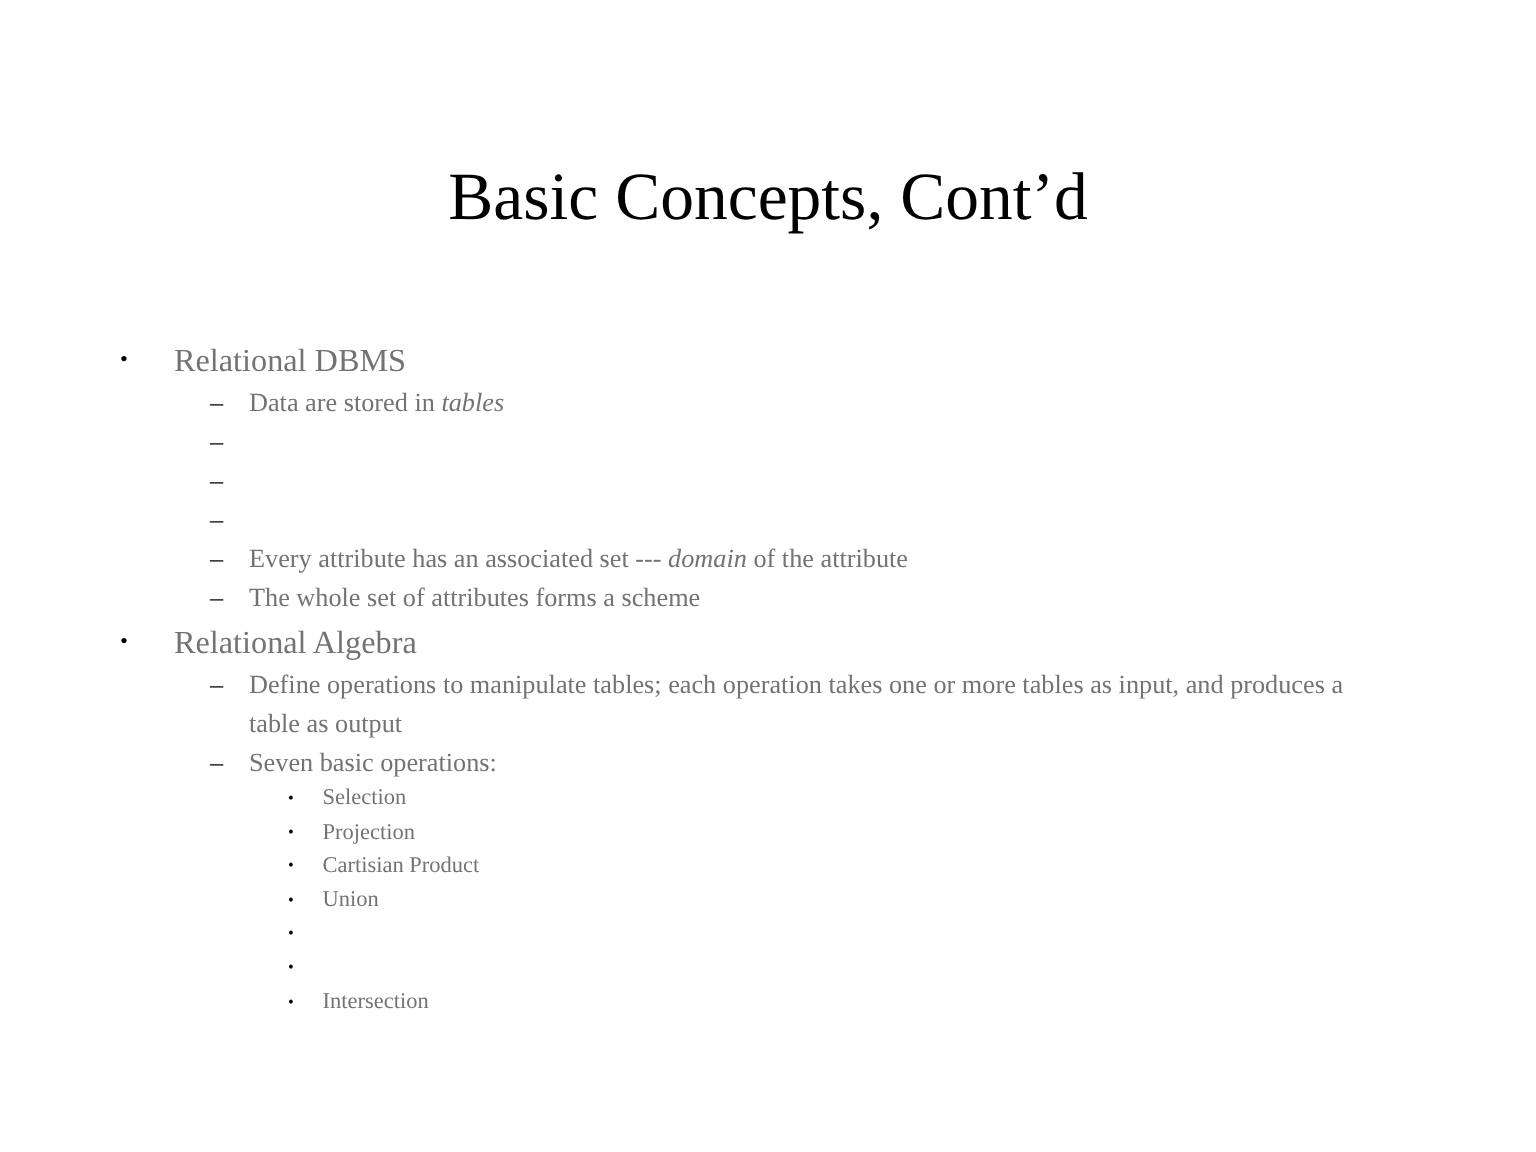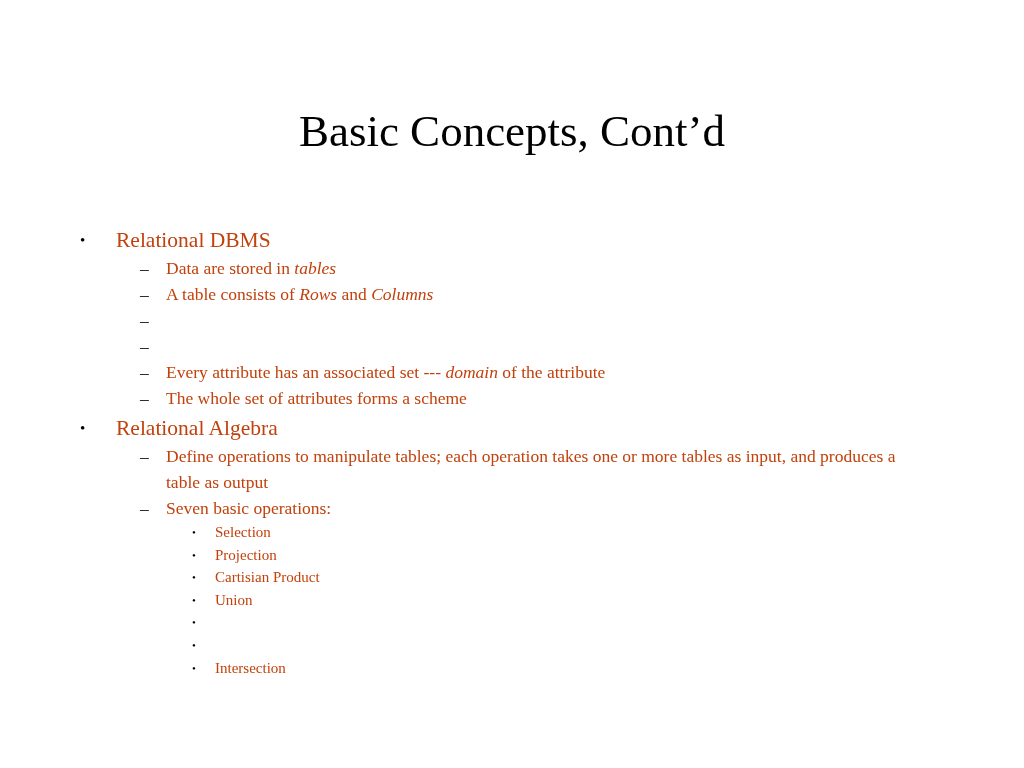--- a/index.html
+++ b/index.html
@@ -53,21 +53,21 @@
 
   .marker {
     flex: 0 0 auto;
     text-align: left;
     color: #000000;
     user-select: none;
   }
 
   .btext {
     flex: 1 1 auto;
-    color: #c2410c;
+    color: #737373;
   }
 
   
   .lvl1 {
     font-size: 21.5px;
     line-height: 28px;
     margin-bottom: 1px;
   }
   .lvl1 .marker {
     width: 36px;
@@ -129,21 +129,20 @@
         <span class="btext">Relational DBMS</span>
       </div>
 
       <div class="bullet-row lvl2">
         <span class="marker">–</span>
         <span class="btext"><span>Data are stored in </span><em class="ital">tables</em></span>
       </div>
 
       <div class="bullet-row lvl2">
         <span class="marker">–</span>
-        <span class="btext"><span>A table consists of </span><em class="ital">Rows</em><span> and </span><em class="ital">Columns</em></span>
       </div>
 
       <div class="bullet-row lvl2">
         <span class="marker">–</span>
       </div>
 
       <div class="bullet-row lvl2">
         <span class="marker">–</span>
       </div>
 

